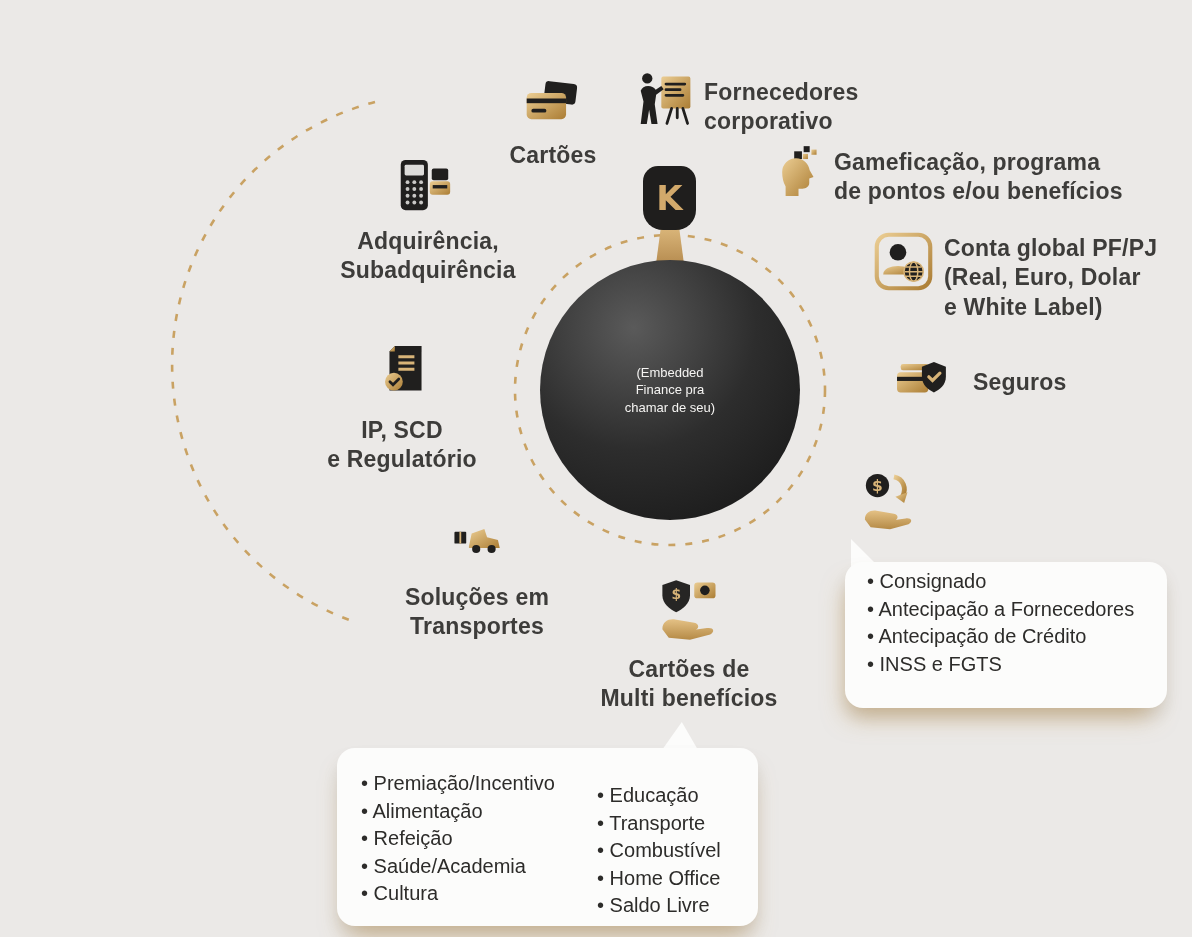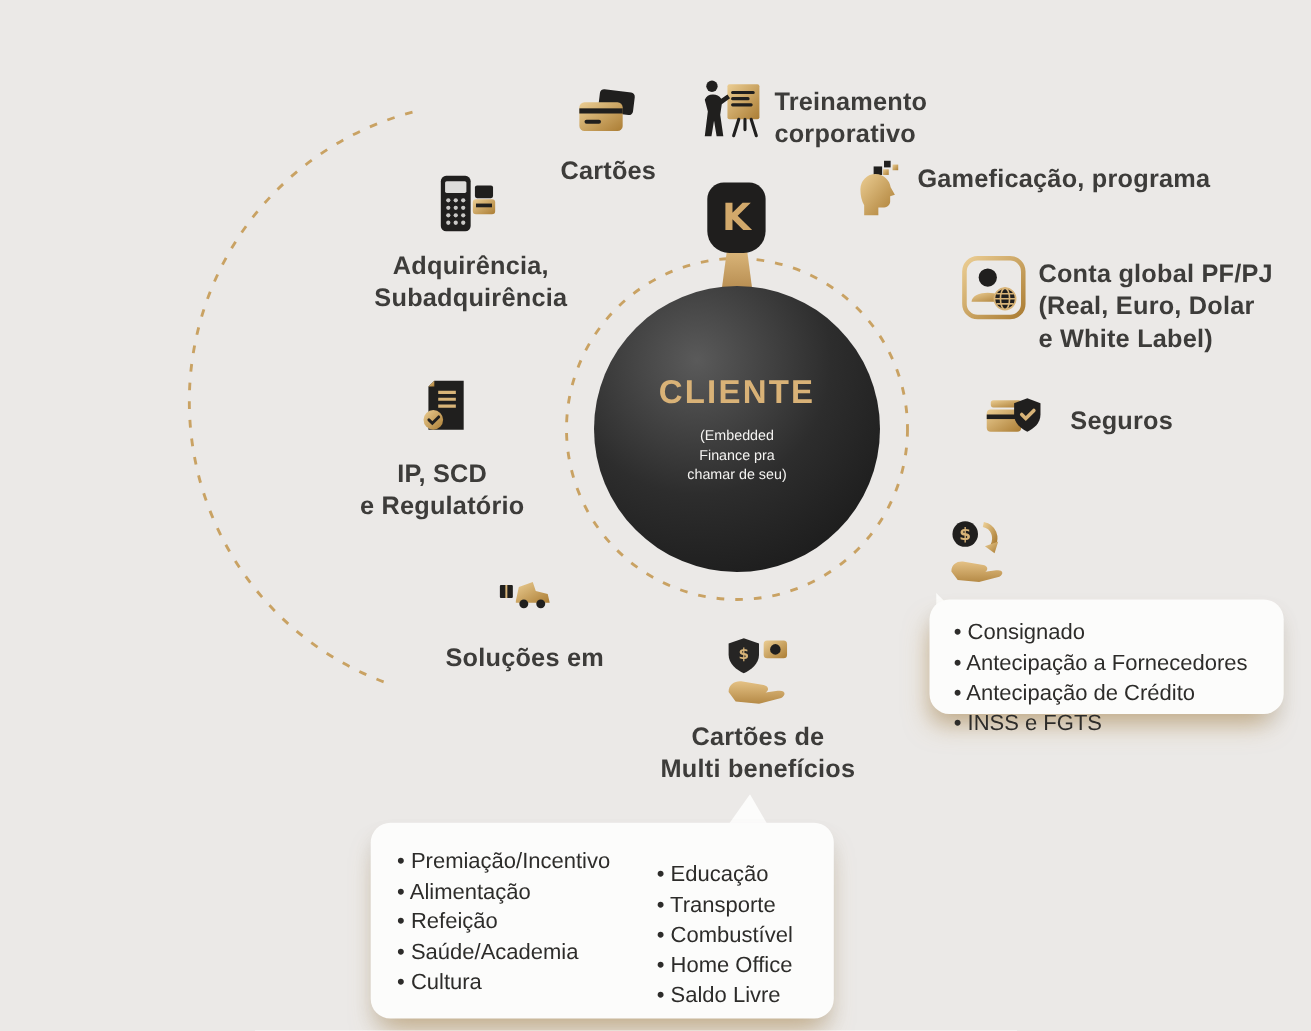--- a/index.html
+++ b/index.html
@@ -58,22 +58,22 @@
   .callout {
     position:absolute; background:#fcfcfb; border-radius:18px;
   }
   .callout ul { list-style:none; }
   .callout li {
     font-size:20px; line-height:27.5px; color:#2d2c2a;
     font-weight:500; white-space:nowrap;
   }
   .callout li::before { content:"• "; }
   .credit-box {
-    left:845px; top:545px; width:322px; height:104px;
-    padding:17px 22px;
+    left:845px; top:562px; width:322px; height:146px;
+    padding:6px 22px;
     box-shadow:0 10px 16px rgba(0,0,0,.08), -6px 16px 24px -8px rgba(190,145,75,.55);
   }
   .benefits-box {
     left:337px; top:748px; width:421px; height:178px;
     padding:22px 24px; display:flex;
     box-shadow:0 10px 16px rgba(0,0,0,.08), 0 18px 26px -10px rgba(190,145,75,.55);
   }
   .benefits-box .col1 { flex:0 0 236px; }
   .benefits-box .col2 { flex:1;margin-top:12px; }
   .tail { position:absolute; background:#fcfcfb; }
@@ -108,21 +108,20 @@
     <path d="M 375 102 A 272 272 0 0 0 352 621" fill="none" stroke="#c9a263" stroke-width="2.6" stroke-dasharray="7 10"></path>
     <circle cx="670" cy="390" r="155" fill="none" stroke="#c9a263" stroke-width="2.6" stroke-dasharray="7 10"></circle>
   </svg>
 
 
   <div class="hub-neck"></div>
   <div class="hub-badge">
     <span class="k">K</span>
   </div>
   <div class="hub-circle">
-    <div class="hub-title">CLIENTE</div>
     <div class="hub-sub">
       <span>(Embedded</span>
       <span>Finance pra</span>
       <span>chamar de seu)</span>
     </div>
   </div>
 
   <div class="icon" style="left:521px;top:76px;width:62px;height:60px">
     <svg viewBox="0 0 64 64">
       <rect x="24" y="7" width="34" height="22" rx="4" fill="#201f1e" transform="rotate(7 41 18)"></rect>
@@ -138,35 +137,36 @@
   <div class="icon" style="left:636px;top:70px;width:60px;height:60px">
     <svg viewBox="0 0 64 64">
       <rect x="27" y="7" width="31" height="34" rx="2" fill="url(#gg)"></rect>
       <path d="M32 15 h20 M32 21 h15 M32 27 h18" stroke="#201f1e" stroke-width="3" fill="none" stroke-linecap="round"></path>
       <path d="M38 41 l-5 16 M50 41 l5 16 M44 41 v10" stroke="#201f1e" stroke-width="3" stroke-linecap="round"></path>
       <circle cx="12" cy="9" r="5.5" fill="#201f1e"></circle>
       <path d="M5 22 q2 -5 8 -5 q5 0 8 4 l6 -4 2.5 3.5 -8 6 -1.5 10 3 21 h-6.5 l-2.5 -15 -2.5 15 h-6.5 l3 -24 z" fill="#201f1e"></path>
     </svg>
   </div>
   <div class="label" style="left:704px;top:78px">
-    <span class="lbl-line">Treinamento</span>
+    <span class="lbl-line">Fornecedores</span>
     <span class="lbl-line">corporativo</span>
   </div>
 
   <div class="icon" style="left:771px;top:141px;width:55px;height:55px">
     <svg viewBox="0 0 64 64">
       <rect x="27" y="12" width="9" height="9" fill="#201f1e"></rect>
       <rect x="38" y="6" width="7" height="7" fill="#201f1e"></rect>
       <rect x="47" y="10" width="6" height="6" fill="url(#gg)"></rect>
       <rect x="37" y="15" width="6" height="6" fill="url(#gg)"></rect>
       <path d="M13 36 a16 16 0 0 1 16 -16 c9 0 15 7 16 14 l4.5 8 -5 1.5 v5.5 c0 4 -3.5 6.5 -8 6.5 h-4.5 v8.5 h-15 v-11 q-4 -7 -4 -17 z" fill="url(#gg)"></path>
     </svg>
   </div>
   <div class="label" style="left:834px;top:148px">
     <span class="lbl-line">Gameficação, programa</span>
+    <span class="lbl-line">de pontos e/ou benefícios</span>
   </div>
 
   <div class="icon" style="left:393px;top:156px;width:62px;height:62px">
     <svg viewBox="0 0 64 64">
       <rect x="8" y="4" width="28" height="52" rx="5" fill="#201f1e"></rect>
       <rect x="12" y="9" width="20" height="11" rx="1.5" fill="#dddcda"></rect>
       <g fill="#c9c8c6">
         <circle cx="15" cy="27" r="2"></circle>
           <circle cx="22" cy="27" r="2"></circle>
           <circle cx="29" cy="27" r="2"></circle>
@@ -248,20 +248,21 @@
     <svg viewBox="0 0 64 64">
       <rect x="6" y="24" width="13" height="13" rx="1" fill="#201f1e"></rect>
       <path d="M12.5 24 v13" stroke="#d8b478" stroke-width="2"></path>
       <path d="M22 40 l3 -14 l14 -5 l3 9 l12 3 l2 9 h-34 z" fill="url(#gg)"></path>
       <circle cx="30" cy="43" r="4.5" fill="#201f1e"></circle>
       <circle cx="47" cy="43" r="4.5" fill="#201f1e"></circle>
     </svg>
   </div>
   <div class="label center" style="left:372px;top:583px;width:210px">
     <span class="lbl-line">Soluções em</span>
+    <span class="lbl-line">Transportes</span>
   </div>
 
   <div class="icon" style="left:656px;top:576px;width:68px;height:68px">
     <svg viewBox="0 0 64 64">
       <path d="M19 4 l13 4.5 v9.5 c0 8 -7 13 -13 16 c-6 -3 -13 -8 -13 -16 v-9.5 z" fill="#262524"></path>
       <text x="19" y="22" font-size="13" font-weight="bold" fill="#d8b478" text-anchor="middle" font-family="DejaVu Sans, sans-serif">$</text>
       <rect x="36" y="6" width="20" height="15" rx="3" fill="url(#gg)"></rect>
       <circle cx="46" cy="13.5" r="4.5" fill="#201f1e"></circle>
       <path d="M6 50 C6 43 12 40 18 41 L36 44 C41 45 41 50 36 51 L26 52 L48 49 C54 48 56 52 51 55 L32 60 L12 58 Z" fill="url(#gg2)"></path>
     </svg>

